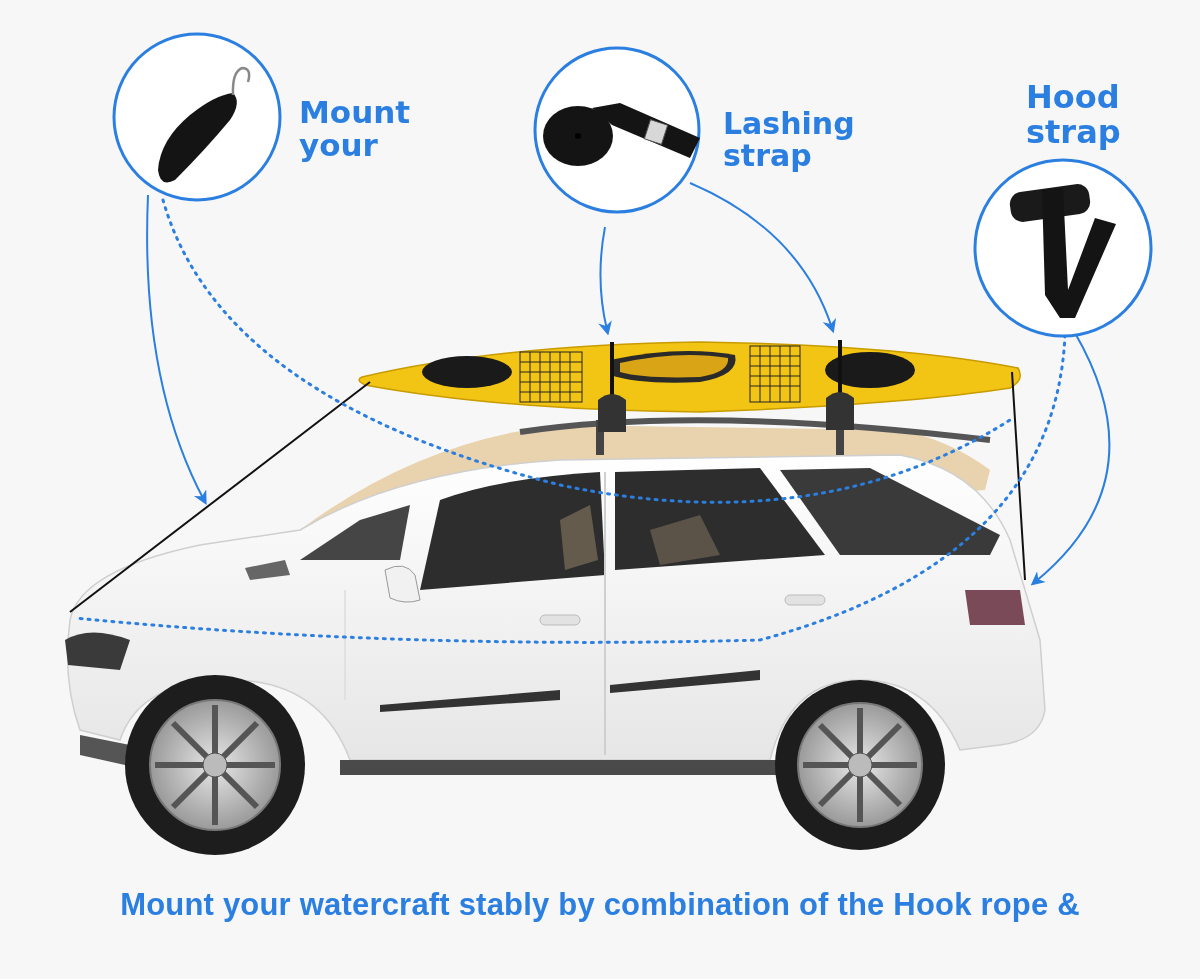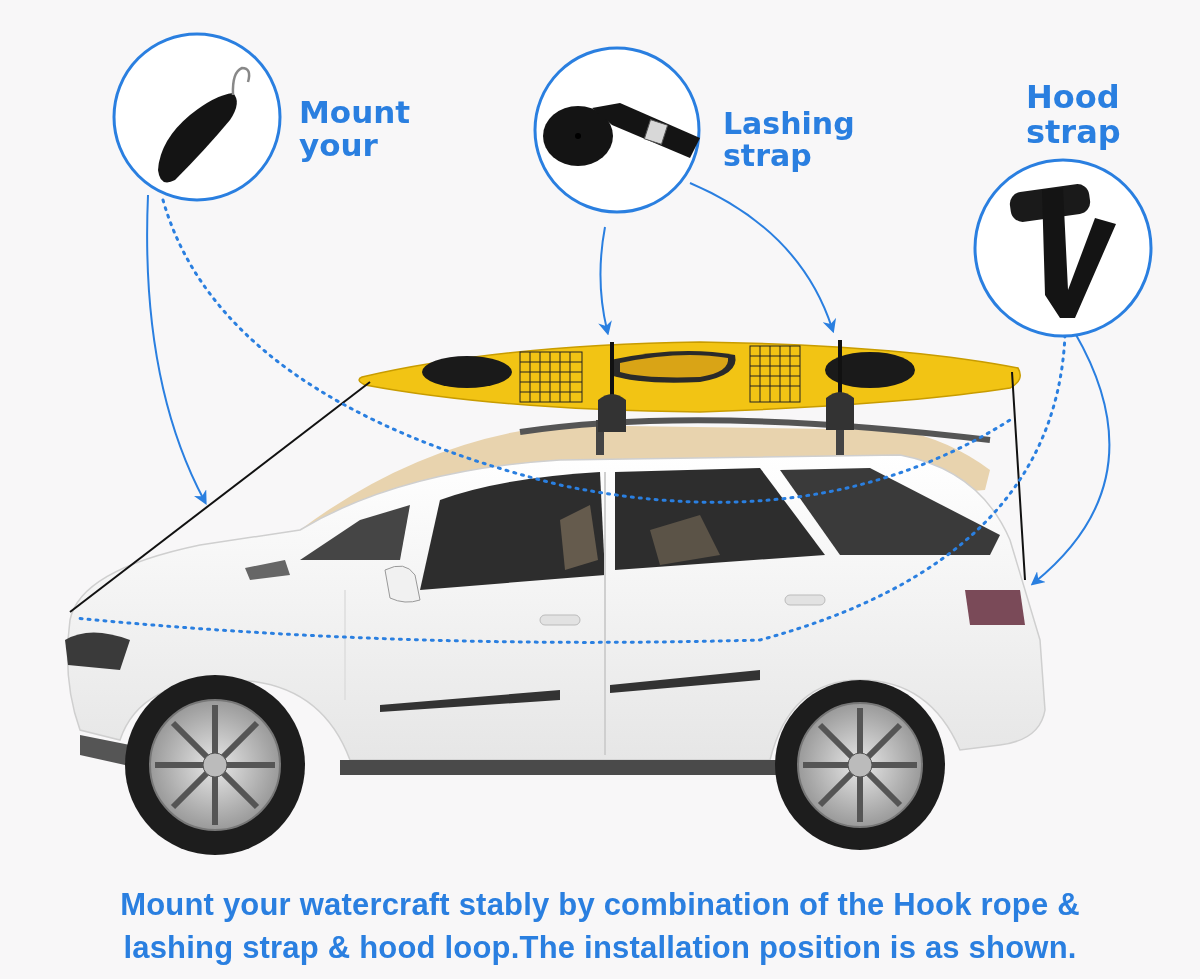--- a/index.html
+++ b/index.html
@@ -155,14 +155,13 @@
   <div>Lashing</div>
   <div>strap</div>
 </div>
 <div class="label lbl-hood">
   <div>Hood</div>
   <div>strap</div>
 </div>
 
 <div class="caption">
   <div>Mount your watercraft stably by combination of the Hook rope &amp;</div>
-  <div>lashing strap &amp; hood loop.The installation position is as shown.</div>
 </div>
 
 </body></html>

